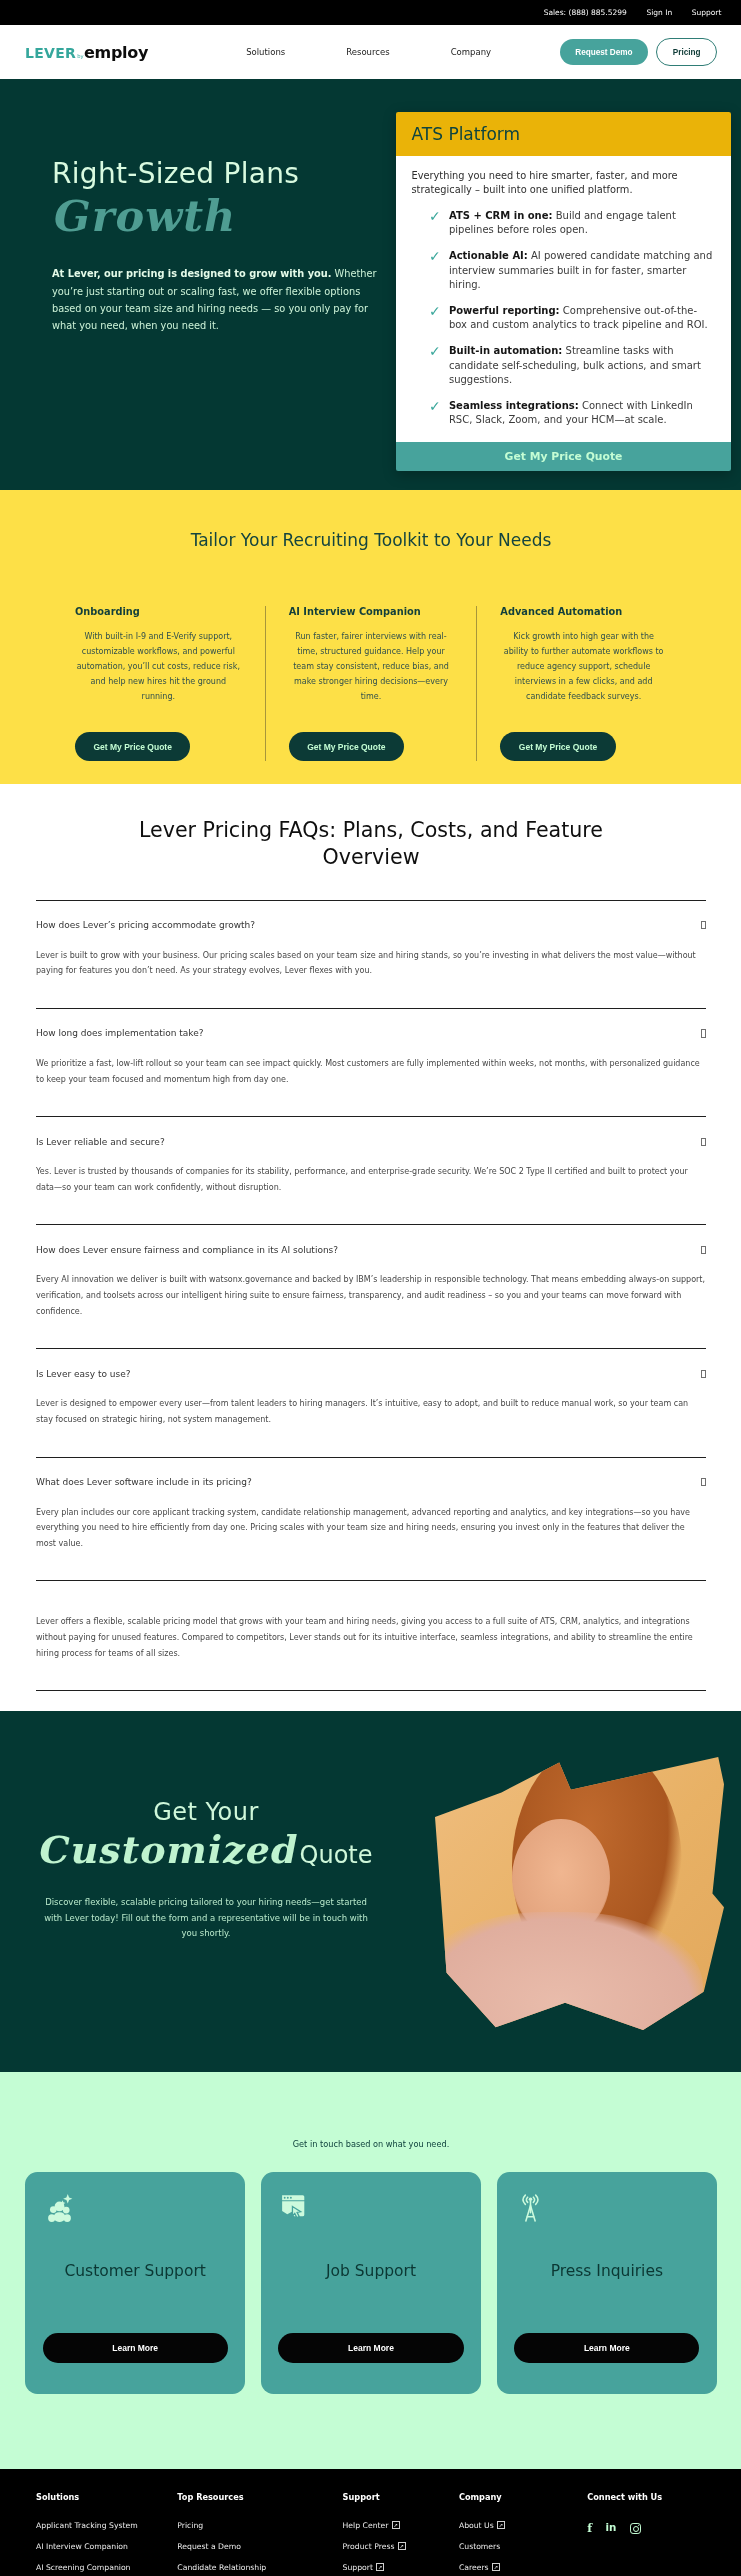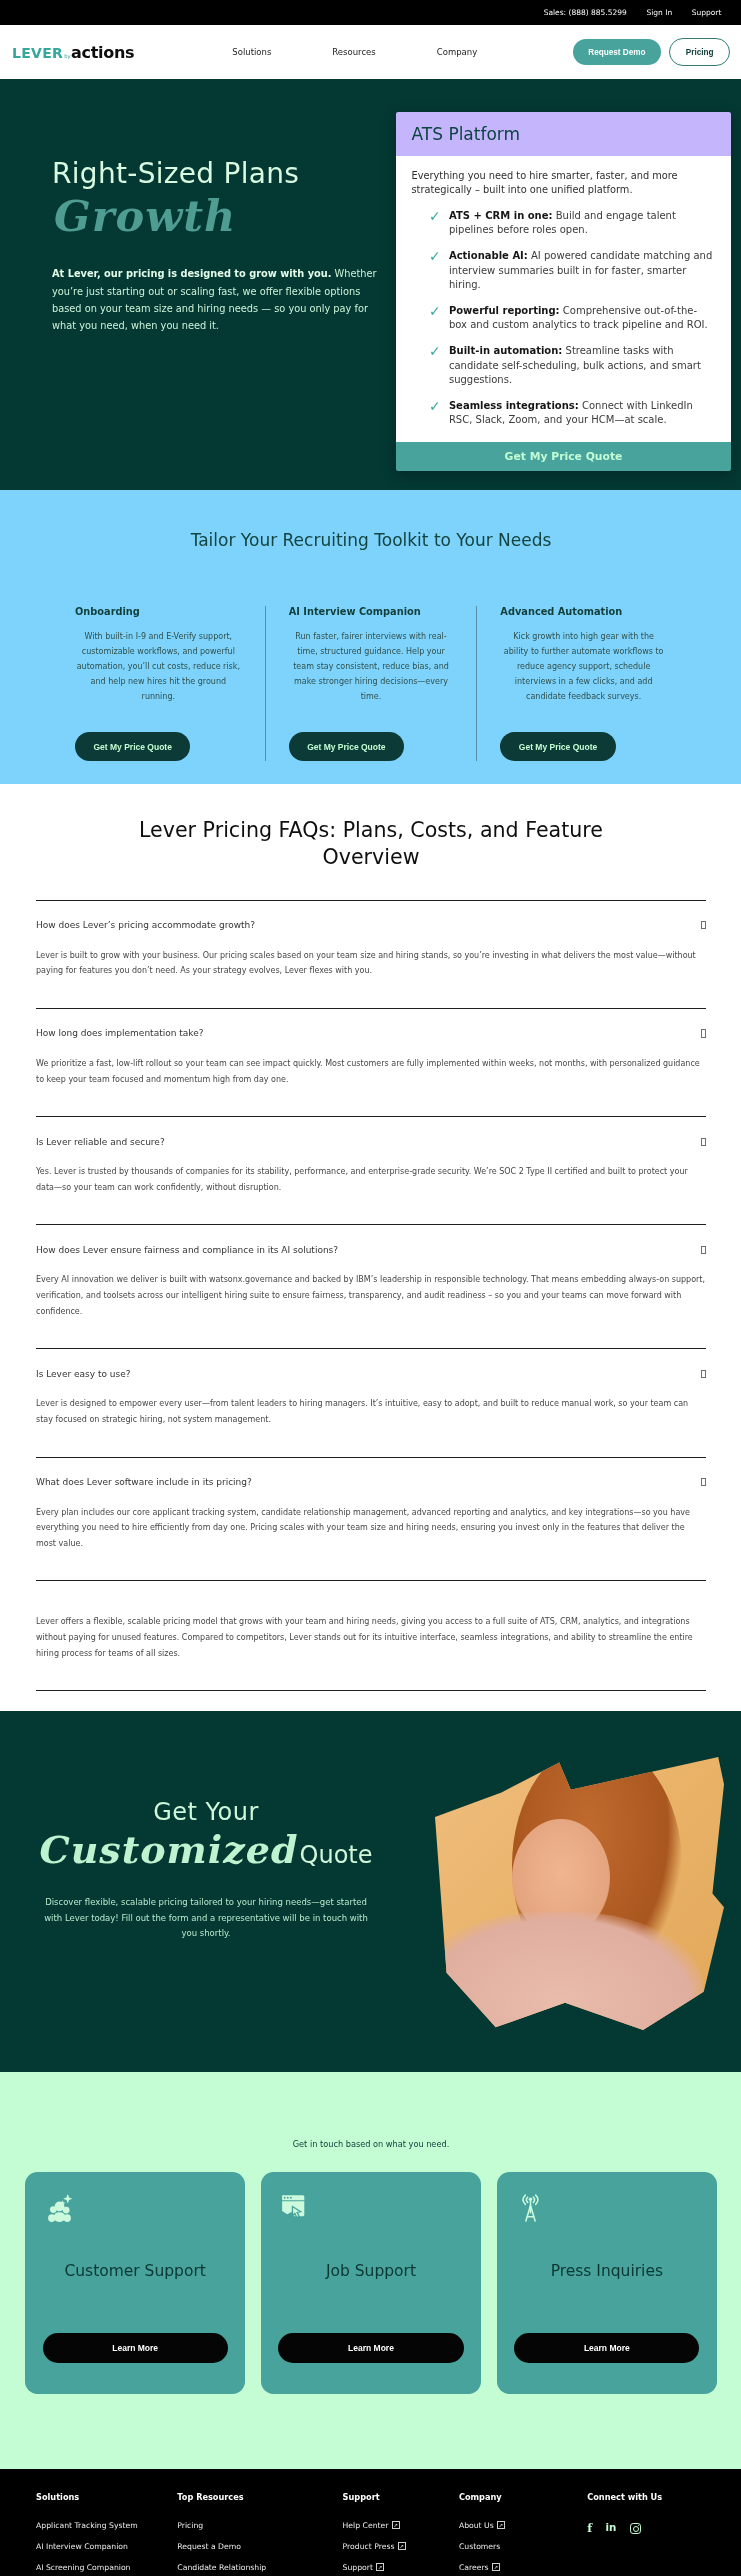--- a/index.html
+++ b/index.html
@@ -4,53 +4,53 @@
 <style>
   * { box-sizing: border-box; margin: 0; padding: 0; }
   html, body { background:#fff; }
   body { width:742px; font-family:"DejaVu Sans","Liberation Sans",sans-serif; }
 
   
   .topbar { height:25px; background:#000; display:flex; align-items:center; justify-content:flex-end; gap:19.6px; padding:0 20.6px; }
   .topbar span, .topbar a { color:#fff; font-size:7.5px; text-decoration:none; }
 
   
-  .siteheader { height:54px; background:#fff; display:flex; align-items:center; padding:0 12px; }
+  .siteheader { height:54px; background:#fff; display:flex; align-items:center; padding:0 25px; }
   .logo { display:flex; align-items:baseline; cursor:pointer; }
   .logo .lv { color:#35a79c; font-weight:800; font-size:14px; letter-spacing:0.3px; }
   .logo .by { color:#35a79c; font-size:5.2px; margin:0 0.5px 0 1px; }
   .logo .em { color:#0d0d0d; font-weight:900; font-size:16px; letter-spacing:-0.3px; }
   .mainnav { display:flex; gap:61px; margin-left:98px; }
   .mainnav a { color:#222; font-size:8.5px; text-decoration:none; }
   .hdr-actions { margin-left:auto; display:flex; gap:8.2px; align-items:center; }
   .pill { border-radius:14.4px; font-size:8.2px; font-weight:700; padding:8.2px 15.5px; cursor:pointer; border:none; }
   .pill.demo { background:#47a39c; color:#fff; }
   .pill.pricing { background:#fff; color:#0d3a36; border:0.8px solid #2f7d76; }
 
   
   .hero { height:411px; background:#043833; position:relative; overflow:hidden; }
   .hero-left { position:absolute; left:52px; top:77px; width:330px; }
   .hero-title { color:#d9fae0; font-size:28px; font-weight:500; line-height:1.25; letter-spacing:0.3px; }
   .hero-script { color:#4f9d92; font-family:"DejaVu Serif","Liberation Serif",serif; font-style:italic; font-weight:700; font-size:43px; line-height:1; margin:4.1px 0 0 2.1px; letter-spacing:1px; }
   .hero-p { margin-top:27px; color:#cdf3d8; font-size:9.8px; line-height:1.78; }
   .hero-p b { color:#e4fbе9; color:#e4fbe9; }
   .ats-card { position:absolute; left:396px; top:33px; width:335px; border-radius:2.1px; overflow:hidden; display:flex; flex-direction:column; box-shadow:0 3.1px 12.4px rgba(0,0,0,.25); }
-  .ats-head { background:#c4b5fd; padding:12.4px 15.5px 11.3px; }
+  .ats-head { background:#eab308; padding:12.4px 15.5px 11.3px; }
   .ats-head h2 { color:#0d4440; font-size:17px; font-weight:500; }
   .ats-body { background:#fff; padding:13.4px 15.5px 14.4px 15.5px; }
   .ats-intro { color:#2e2e2e; font-size:9.8px; line-height:1.45; }
   .feat { display:flex; gap:8.2px; margin-top:11.3px; padding-left:17.5px; padding-right:3.1px; }
   .feat .chk { color:#3aa79b; font-size:14px; font-weight:900; line-height:1.1; flex:0 0 auto; }
   .feat p { color:#3a3a3a; font-size:10px; line-height:1.45; }
   .feat p b { color:#161616; }
   .ats-cta { background:#47a39c; height:29px; display:flex; align-items:center; justify-content:center; cursor:pointer; }
   .ats-cta span { color:#c4fdd4; font-size:10.8px; font-weight:700; }
 
   
-  .toolkit { height:294px; background:#7dd3fc; padding-top:40px; }
+  .toolkit { height:294px; background:#fde047; padding-top:40px; }
   .toolkit h2 { text-align:center; color:#14443f; font-size:17px; font-weight:500; }
   .tk-cols { margin:56px 52px 0; display:grid; grid-template-columns:1fr 1fr 1fr; }
   .tk-col { padding:0 23px; text-align:center; display:flex; flex-direction:column; align-items:flex-start; }
   .tk-col.mid { border-left:0.5px solid #27272766; border-right:0.5px solid #27272766; }
   .tk-col h3 { color:#123f3b; font-size:9.8px; font-weight:700; }
   .tk-col p { margin-top:13.4px; color:#31504c; font-size:8px; line-height:1.85; }
   .tk-btn { margin-top:auto; margin-bottom:0; background:#0c3a36; color:#c4fdd4; font-size:8.5px; font-weight:700; border:none; border-radius:15.5px; padding:9.3px 18.5px; cursor:pointer; }
   .tk-col { min-height:155px; }
 
   
@@ -106,21 +106,21 @@
 <div class="topbar">
   <span>Sales: (888) 885.5299</span>
   <a href="#">Sign In</a>
   <a href="#">Support</a>
 </div>
 
 <div class="siteheader">
   <div class="logo">
     <span class="lv">LEVER</span>
       <span class="by">by</span>
-      <span class="em">actions</span>
+      <span class="em">employ</span>
   </div>
   <nav class="mainnav">
     <a href="#">Solutions</a>
     <a href="#">Resources</a>
     <a href="#">Company</a>
   </nav>
   <div class="hdr-actions">
     <button class="pill demo">Request Demo</button>
     <button class="pill pricing">Pricing</button>
   </div>

